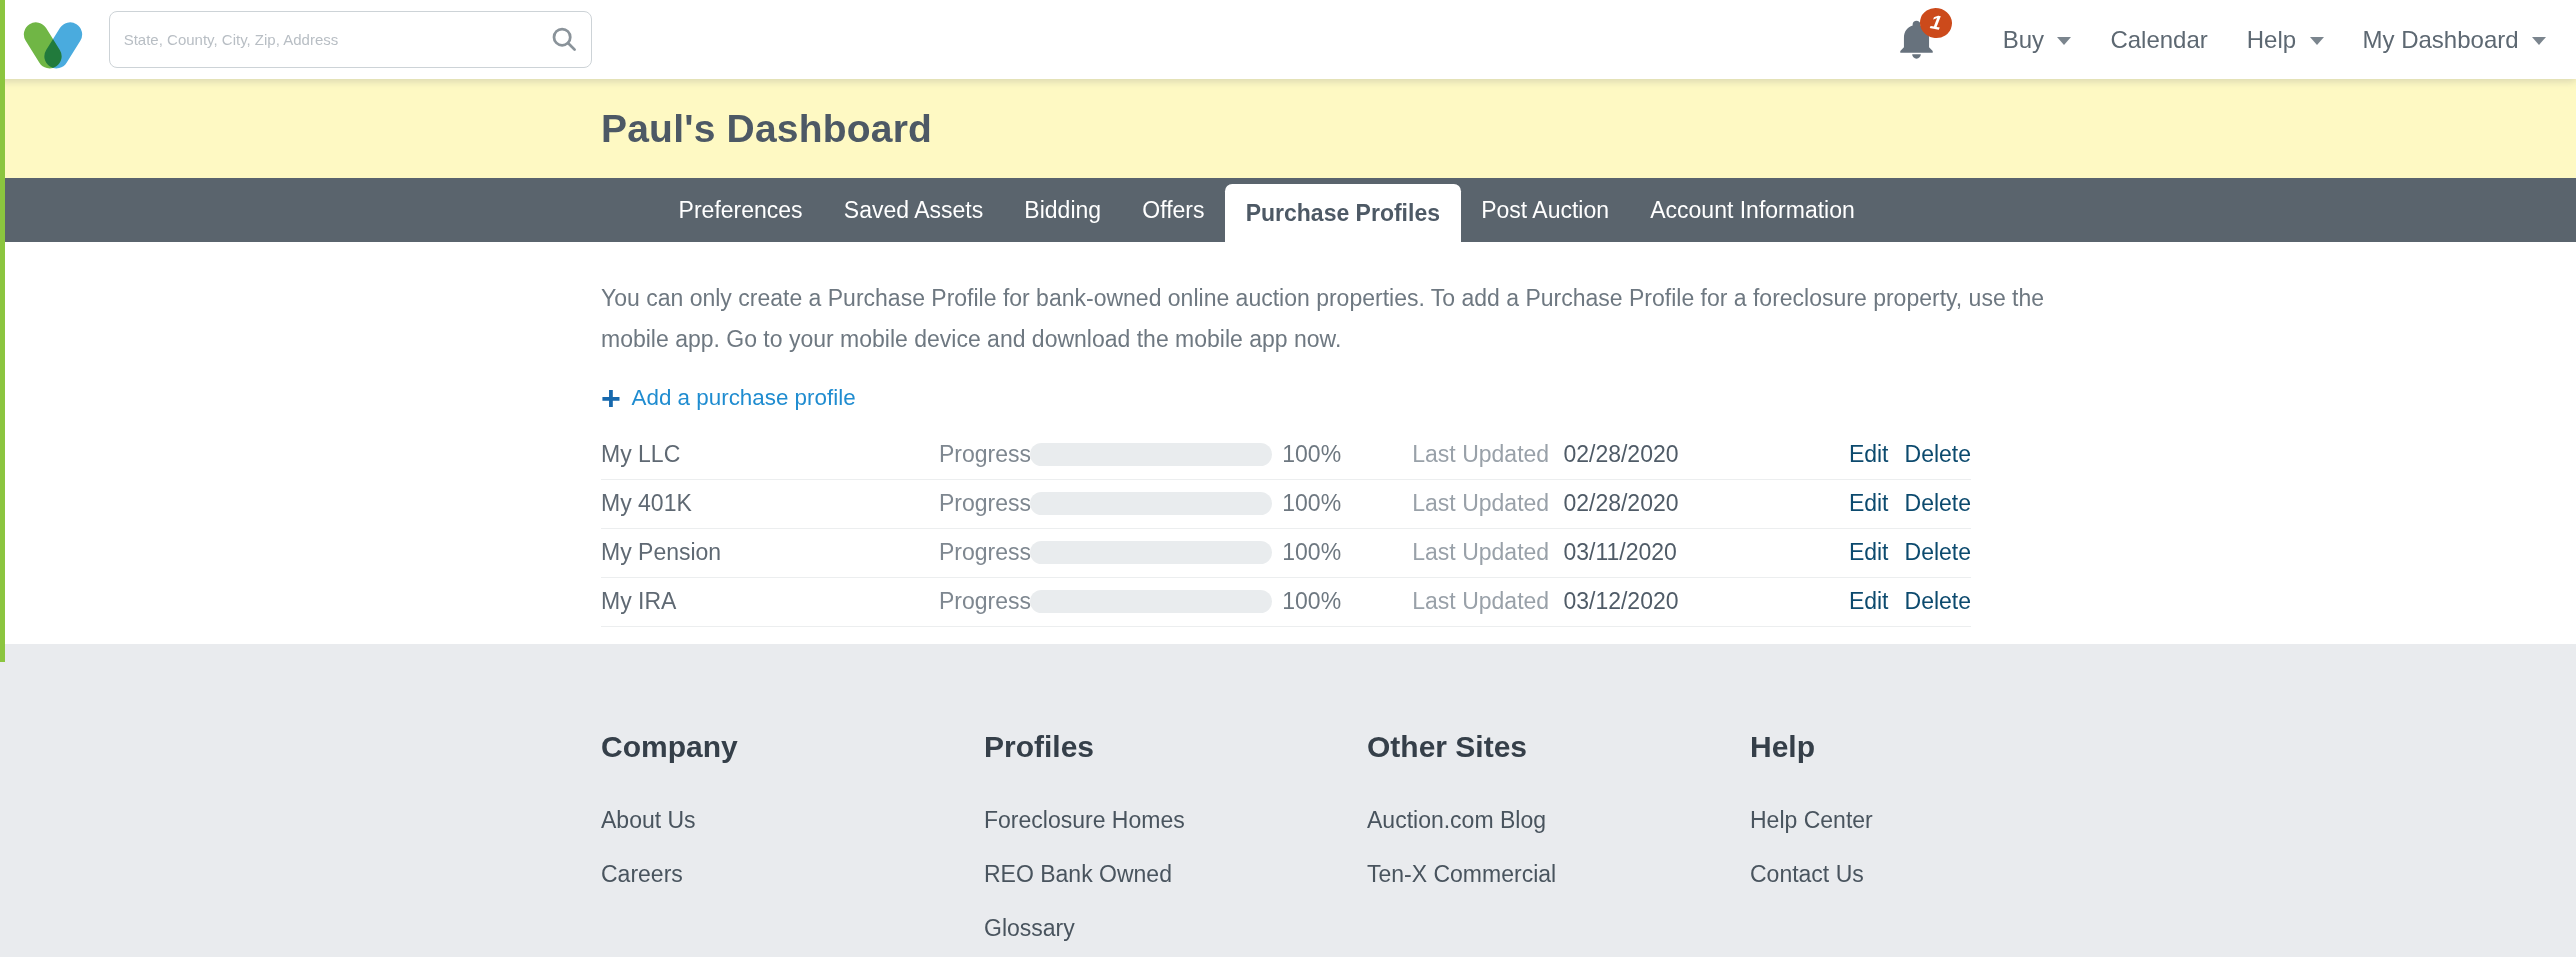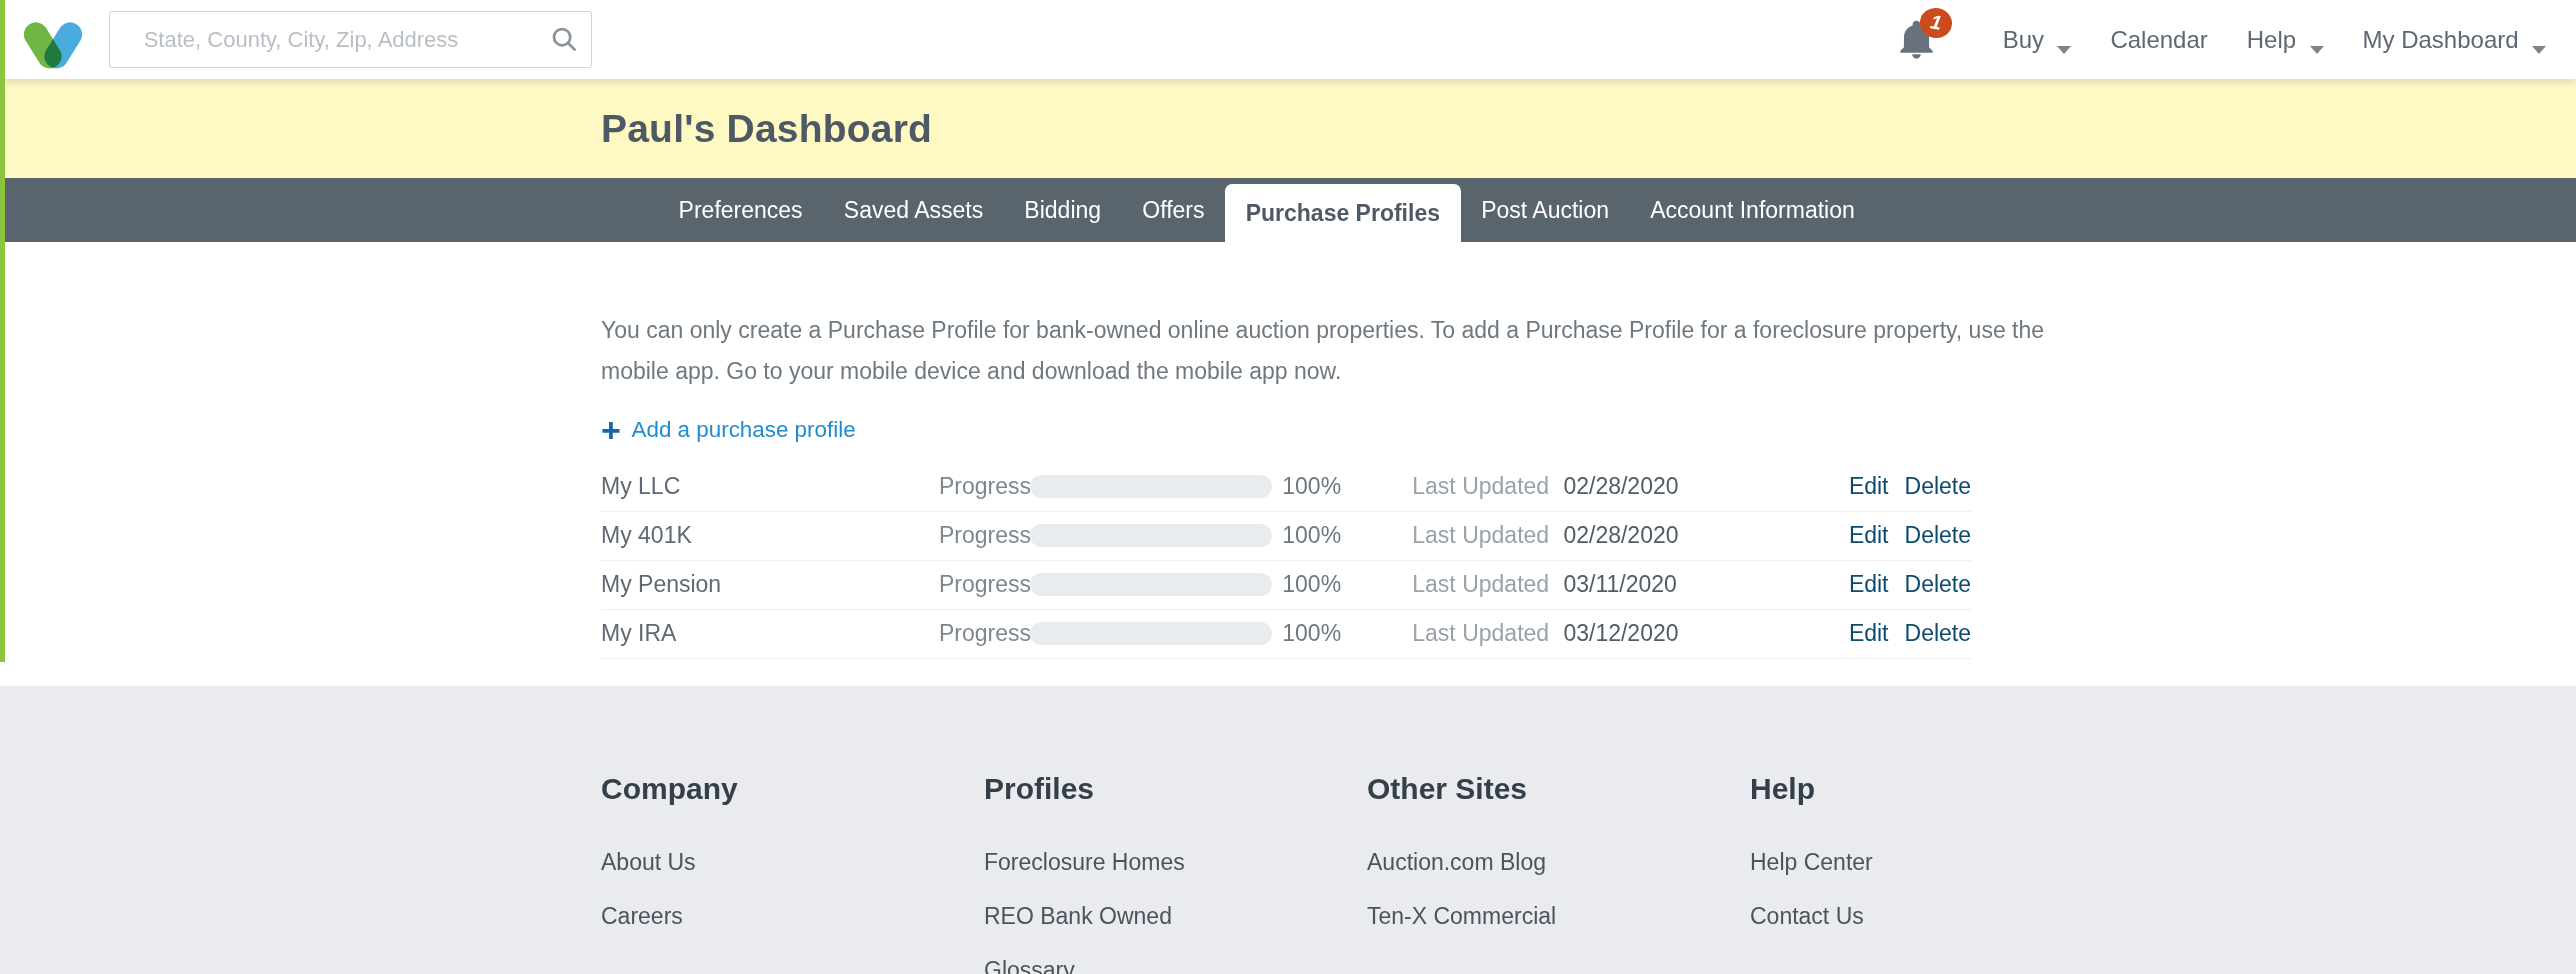--- a/index.html
+++ b/index.html
@@ -7,45 +7,45 @@
               font-family:"Liberation Sans", sans-serif; overflow:hidden; position:relative; }
 
   
   .accent-bar { position:absolute; left:0; top:0; width:4.5px; height:662px; background:#8bc53f; z-index:40; }
 
   
   .topbar { position:relative; height:79px; background:#ffffff; display:flex; align-items:center;
             box-shadow:0 2.7px 7.2px rgba(100,108,122,0.22); z-index:20; }
   .logo { margin-left:19.7px; width:66px; height:68px; display:block; }
   .search-wrap { position:relative; margin-left:23px; width:483px; height:57px; }
-  .search-wrap input { width:100%; height:100%; border:1.8px solid #cdd3d7; border-radius:3px;
-            font-family:"Liberation Sans", sans-serif; font-size:22px; color:#55606a; padding:0 55px 0 34px; outline:none; }
+  .search-wrap input { width:100%; height:100%; border:1.8px solid #cdd3d7; border-radius:8px;
+            font-family:"Liberation Sans", sans-serif; font-size:15px; color:#55606a; padding:0 55px 0 14px; outline:none; }
   .search-wrap input::placeholder { color:#b8bec4; }
   .search-icon { position:absolute; right:12.5px; top:13.4px; }
 
   .topnav { margin-left:auto; margin-right:30px; display:flex; align-items:center; }
   .bell-wrap { position:relative; margin-right:23px; width:47px; height:47px; }
   .badge { position:absolute; top:-8px; right:-11.6px; min-width:32px; height:29.5px; background:#cc4a1b;
            border-radius:50%; color:#fff; font-size:19.7px; font-weight:bold; font-style:italic;
            display:flex; align-items:center; justify-content:center; transform:rotate(10deg); }
-  .nav-item { display:flex; align-items:flex-end; margin-left:39px; font-size:24px; color:#5d6872; cursor:pointer; }
+  .nav-item { display:flex; align-items:center; margin-left:39px; font-size:24px; color:#5d6872; cursor:pointer; }
   .caret { display:inline-block; width:0; height:0; border-left:7.2px solid transparent; border-right:7.2px solid transparent;
            border-top:8px solid #7b858e; margin-left:13.4px; margin-top:2.7px; }
 
   
   .title-area { padding:28px 0 27px 601px; background:#fef9c3; }
   .page-title { font-size:39px; font-weight:bold; color:#4d5965; letter-spacing:0.2px; }
 
   
   .tabbar { height:64px; background:#5a646d; display:flex; align-items:stretch; padding-left:658px; }
   .tab { display:flex; align-items:center; padding:0 20.6px; color:#ffffff; font-size:23px; cursor:pointer; white-space:nowrap; }
   .tab.active { background:#ffffff; color:#4d5965; font-weight:bold; margin-top:6.3px; border-radius:7.2px 7.2px 0 0; }
 
   
-  .content { background:#fff; padding-bottom:27px;margin-top:32px; }
+  .content { background:#fff; padding-bottom:17px; }
   .notice { padding-left:601px; padding-top:36px; font-size:23px; line-height:41px; color:#6e7881; }
   .add-link { margin:25px 0 0 601px; display:inline-flex; align-items:center; cursor:pointer; }
   .add-plus { color:#1668ad; font-size:34px; font-weight:bold; line-height:23px; margin-right:10.7px; }
   .add-text { color:#1f8cd0; font-size:22.4px; }
 
   .profiles { margin:18px 0 0 601px; width:1370px; }
   .prow { display:flex; align-items:center; height:49px; border-bottom:1.8px solid #eceeef; font-size:23px; }
   .col-name { width:338px; color:#5f6973; }
   .col-plabel { width:79px; text-align:right; color:#7e8790; margin-right:11.6px; }
   .bar-track { width:242px; height:23px; border-radius:11.6px; background:#e9ecee; overflow:hidden; }

